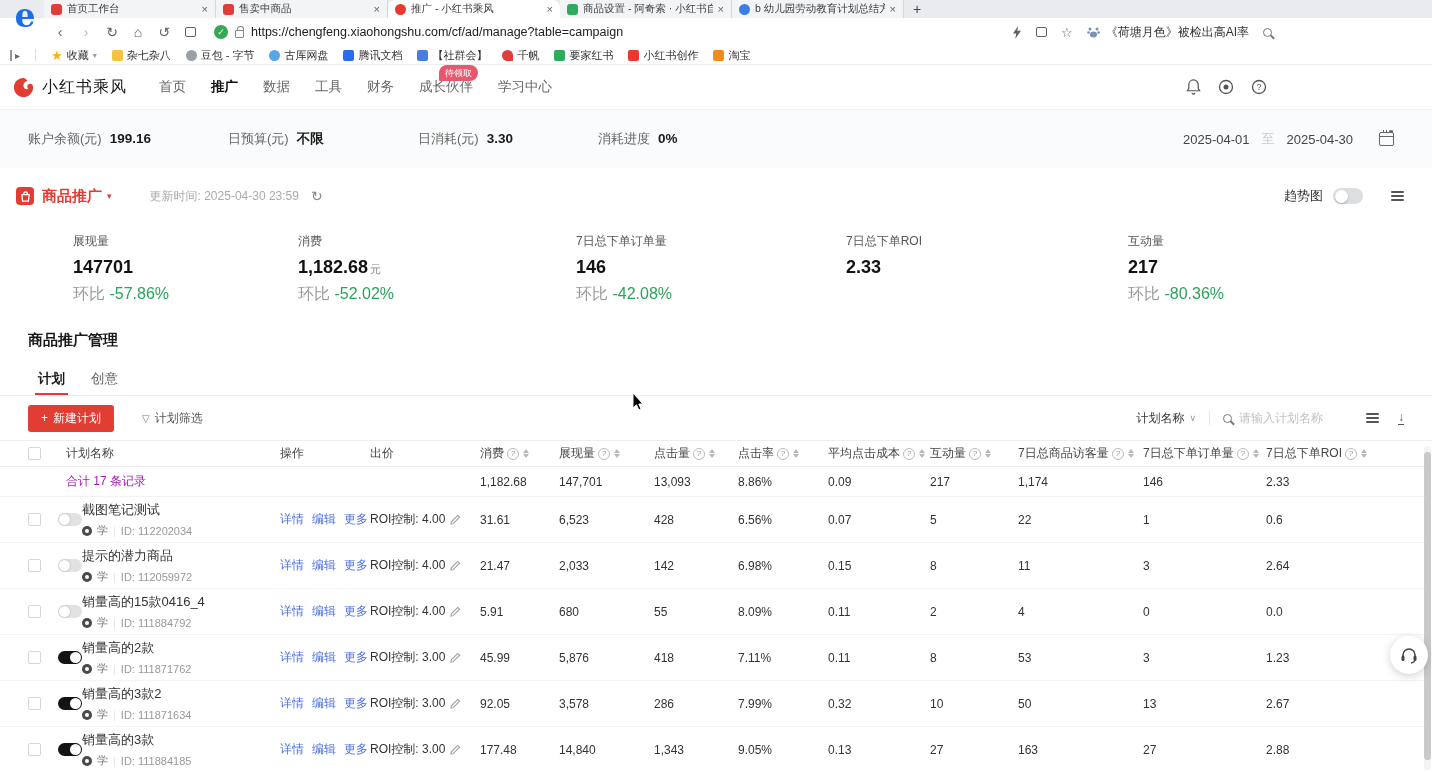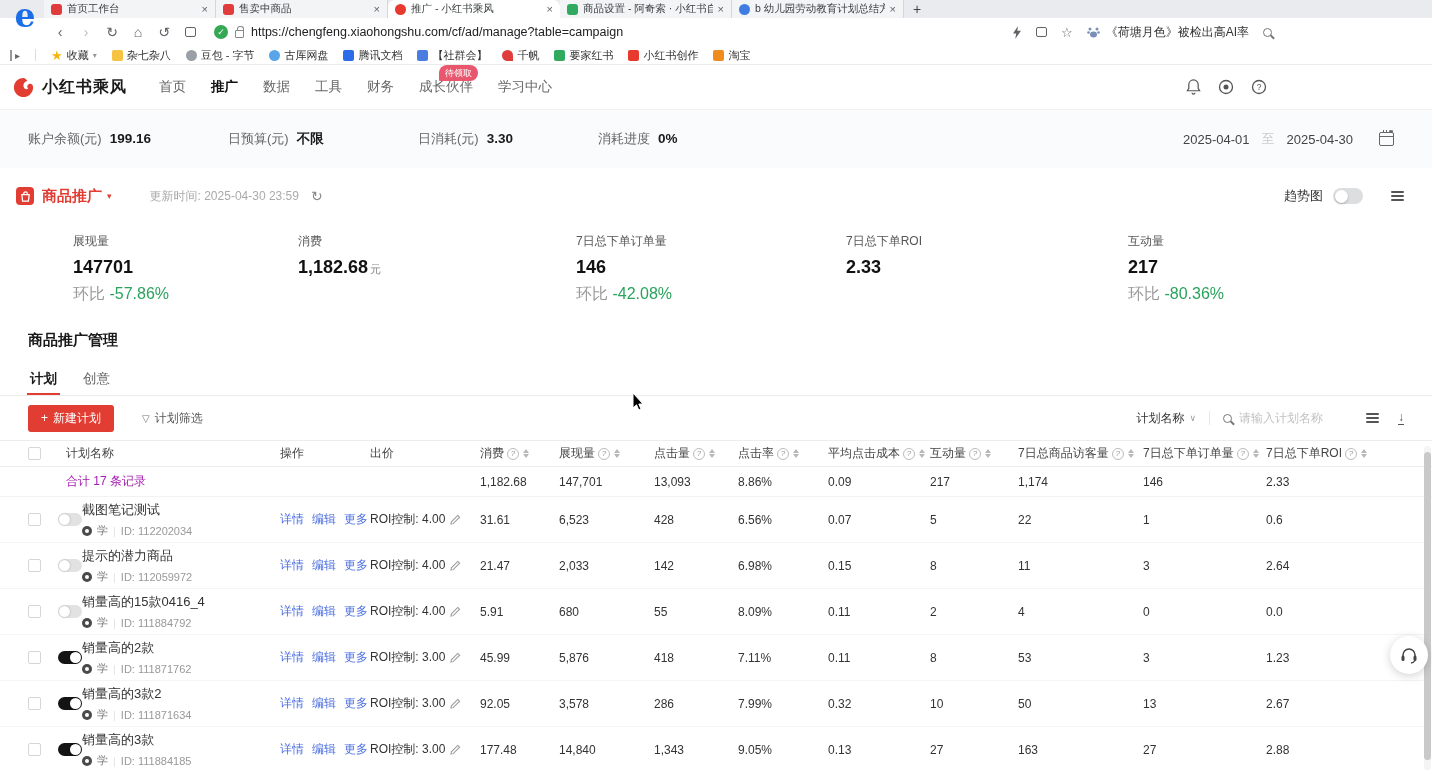--- a/index.html
+++ b/index.html
@@ -36,21 +36,21 @@
 .collapse{color:#666;font-size:10px;border-left:2px solid #999;padding-left:3px}
 .bmdiv{width:1px;height:12px;background:#ddd}
 .bm{display:flex;align-items:center;gap:4px;white-space:nowrap}
 .bm-ic{width:11px;height:11px;border-radius:2px;flex:none}
 .favstar{color:#f5b50a;font-size:13px}
 .caret{color:#999;font-size:8px}
 
 
 .site-header{position:absolute;top:65px;left:0;right:0;height:45px;border-bottom:1px solid #f1f1f1;display:flex;align-items:center;padding-left:12px;background:#fff}
 .brand{display:flex;align-items:center;gap:7px}
-.brand-name{font-size:16px;font-weight:700;color:#1a1a1a;letter-spacing:1px}
+.brand-name{font-size:16px;font-weight:400;color:#1a1a1a;letter-spacing:1px}
 .mainnav{display:flex;gap:25px;margin-left:32px;font-size:13.5px;color:#666}
 .nav-item{position:relative;cursor:pointer}
 .nav-item.on{color:#111;font-weight:700}
 .nav-badge{position:absolute;top:-13px;left:20px;background:#e8576d;color:#fff;font-size:9px;padding:1.5px 6px;border-radius:8px 8px 8px 1px;white-space:nowrap}
 .header-right{margin-left:auto;display:flex;align-items:center;gap:17px;margin-right:165px}
 .hic{color:#555}
 
 
 .acct{position:absolute;top:110px;left:0;right:0;height:58px;background:#fafbfc}
 .acct-item{position:absolute;top:20px;font-size:13px;color:#666;white-space:nowrap}
@@ -78,21 +78,21 @@
 .ovmetrics{display:grid;grid-template-columns:225px 278px 270px 282px auto;padding-left:57px;margin-top:24px}
 .mlabel{font-size:12px;color:#555;margin-bottom:7px}
 .mvalue{font-size:18px;font-weight:700;color:#111}
 .munit{font-size:11px;color:#888;font-weight:400;margin-left:2px}
 .mcomp{font-size:16px;color:#999;margin-top:6px}
 .mcomp .dn{color:#2aa35c}
 .mcomp .up{color:#e06a5e}
 
 
 .mg-title{position:absolute;top:331px;left:28px;font-size:15px;font-weight:700;color:#1a1a1a}
-.mg-tabs{position:absolute;top:362px;left:0;right:0;height:34px;border-bottom:1px solid #ececec;display:flex;gap:26px;padding-left:30px;font-size:13.5px;color:#666}
+.mg-tabs{position:absolute;top:362px;left:0;right:0;height:34px;border-bottom:1px solid #ececec;display:flex;gap:26px;padding-left:38px;font-size:13.5px;color:#666}
 .mg-tab{height:100%;display:flex;align-items:center;position:relative;cursor:pointer}
 .mg-tab.on{color:#1a1a1a;font-weight:600}
 .mg-tab.on::after{content:"";position:absolute;left:-3px;right:-3px;bottom:0;height:2px;background:#e23d33}
 .mg-toolbar{position:absolute;top:403px;left:0;right:0;height:30px;display:flex;align-items:center;padding:0 28px}
 .btn-new{background:#e23d33;color:#fff;font-size:12px;height:27px;padding:0 13px;border-radius:3px;display:flex;align-items:center;gap:5px;border:none}
 .btn-filter{margin-left:28px;display:flex;align-items:center;gap:5px;color:#555;font-size:12px}
 .funnel{font-size:10px;color:#777}
 .tb-right{margin-left:auto;display:flex;align-items:center;gap:13px}
 .namefilter{display:flex;align-items:center;gap:5px;font-size:12px;color:#333}
 .vcaret{color:#999;font-size:9px}
@@ -330,20 +330,21 @@
     </div>
     <div class="ovmetrics">
       <div>
         <div class="mlabel">展现量</div>
         <div class="mvalue">147701</div>
         <div class="mcomp"><span>环比</span> <span class="dn">-57.86%</span></div>
       </div>
       <div>
         <div class="mlabel">消费</div>
         <div class="mvalue"><span>1,182.68</span><span class="munit">元</span></div>
+        <div class="mcomp"><span>环比</span> <span class="dn">-52.02%</span></div>
       </div>
       <div>
         <div class="mlabel">7日总下单订单量</div>
         <div class="mvalue">146</div>
         <div class="mcomp"><span>环比</span> <span class="dn">-42.08%</span></div>
       </div>
       <div>
         <div class="mlabel">7日总下单ROI</div>
         <div class="mvalue">2.33</div>
       </div>

